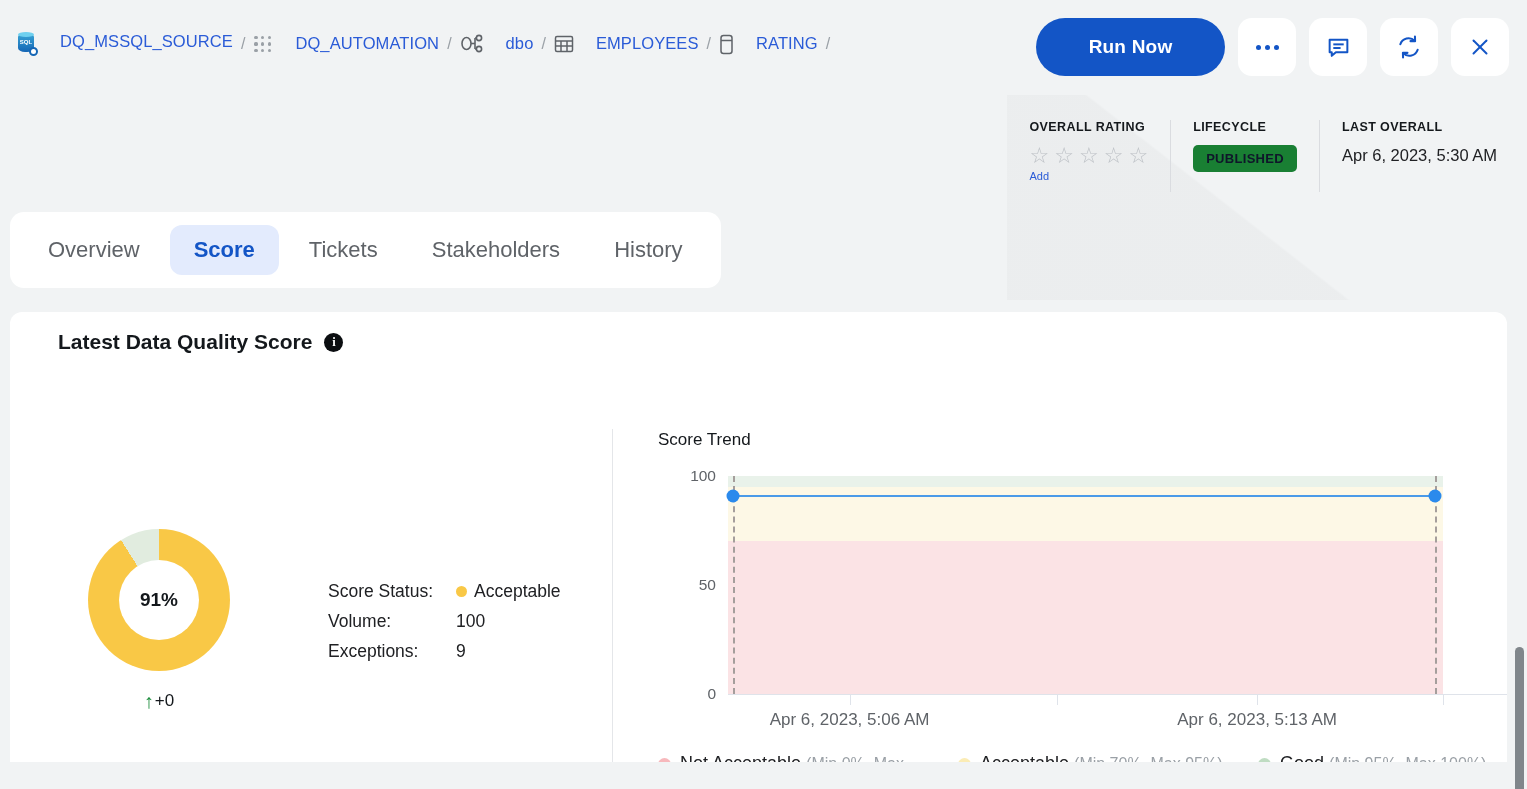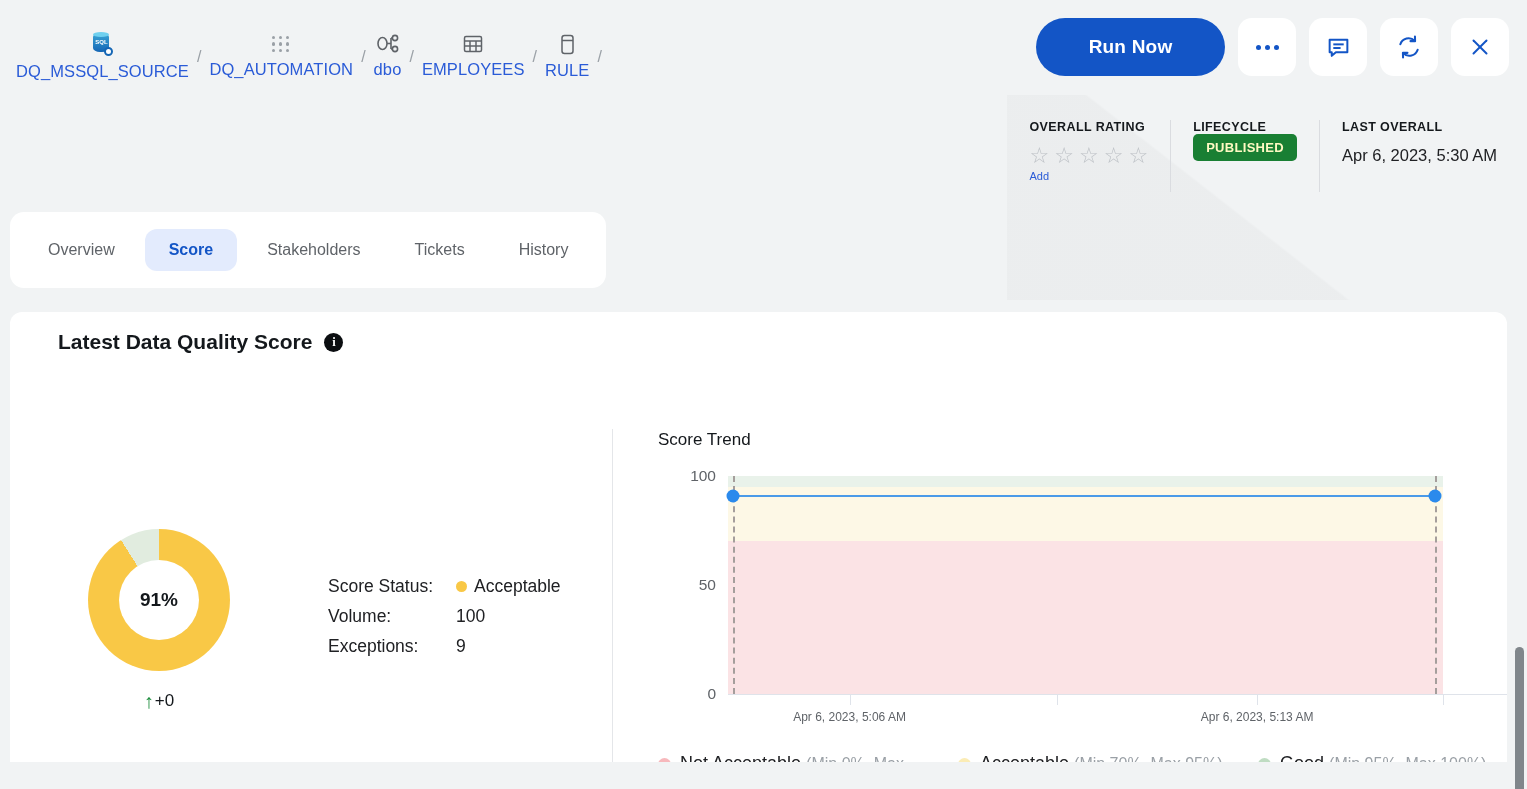--- a/index.html
+++ b/index.html
@@ -14,21 +14,21 @@
   
   .topbar {
     position: absolute; top: 0; left: 0; width: 1527px; height: 95px;
     background: #f1f3f4;
   }
   .breadcrumb {
     position: absolute; left: 16px; top: 32px;
     display: flex; align-items: center; gap: 7px;
     font-size: 16.5px; white-space: nowrap;
   }
-  .crumb { display: flex; align-items: center; gap: 6px; flex-direction: column; }
+  .crumb { display: flex; align-items: flex-start; gap: 22px; }
   .crumb-label { color: #2a5bd7; letter-spacing: .1px; }
   .crumb-sep { color: #9aa0a6; font-size: 16px; padding: 0 1px; }
   .ic { display: inline-flex; align-items: center; justify-content: center; }
 
   
   .icon-sql { width: 22px; height: 24px; position: relative; }
   .icon-sql .cyl {
     position: absolute; left: 2px; top: 1px; width: 16px; height: 19px;
     background: linear-gradient(180deg,#3aa6d6 0%, #1566b5 100%);
     border-radius: 7px / 4px;
@@ -80,33 +80,33 @@
 
   
   .meta { position: absolute; right: 8px; top: 120px; display: flex; align-items: flex-start; height: 76px; }
   .meta-col { padding: 0 22px; height: 72px; }
   .meta-col + .meta-col { border-left: 1px solid #dadce0; }
   .meta-label { font-size: 12.5px; font-weight: 700; color: #14181c; letter-spacing: .4px; }
   .stars { margin-top: 11px; display: flex; gap: 5px; }
   .star { font-size: 22px; color: #bdc1c6; line-height: 1; }
   .add-link { margin-top: 3px; font-size: 11px; color: #2a5bd7; cursor: pointer; }
   .badge-published {
-    margin-top: 0; display: inline-flex; align-items: center; justify-content: center;
-    background: #197f33; color: #fef9c3; font-size: 13px; font-weight: 700;
+    margin-top: 11px; display: inline-flex; align-items: center; justify-content: center;
+    background: #197f33; color: #0f172a; font-size: 13px; font-weight: 700;
     padding: 6px 13px; border-radius: 5px; letter-spacing: .3px;
   }
   .meta-value { margin-top: 12px; font-size: 16.5px; color: #202124; }
 
   
   .tabs {
     position: absolute; left: 10px; top: 212px; height: 76px; background: #fff;
     border-radius: 14px; display: flex; align-items: center; padding: 0 14px; gap: 6px;
   }
   .tab {
-    padding: 12px 24px; border-radius: 12px; font-size: 16px; color: #5f6368;
+    padding: 12px 24px; border-radius: 12px; font-size: 22px; color: #5f6368;
     cursor: pointer; font-weight: 400; white-space: nowrap;
   }
   .tab.active { background: #e3ebfd; color: #1355c6; font-weight: 700; }
 
   
   .card {
     position: absolute; left: 10px; top: 312px; width: 1497px; height: 450px;
     background: #fff; border-radius: 12px 12px 0 0; overflow: hidden;
   }
   .card-head { display: flex; align-items: center; gap: 12px; padding: 18px 0 0 48px; }
@@ -128,38 +128,38 @@
     width: 80px; height: 80px; background: #fff; border-radius: 50%;
     display: flex; align-items: center; justify-content: center;
   }
   .donut-pct { font-size: 19px; font-weight: 700; color: #14181c; }
   .trend { margin-top: 20px; display: flex; align-items: center; justify-content: center; gap: 1px; }
   .trend-arrow { color: #1e8e3e; font-size: 20px; font-weight: 700; line-height: 1; }
   .trend-val { font-size: 17px; color: #14181c; }
 
   
   .details { position: absolute; left: 318px; top: 222px; font-size: 17.5px; color: #202124; }
-  .detail-row { display: flex; align-items: flex-start; height: 30px; }
+  .detail-row { display: flex; align-items: center; height: 30px; }
   .detail-label { width: 128px; }
   .detail-value { display: flex; align-items: center; gap: 7px; }
   .dot-status { width: 11px; height: 11px; border-radius: 50%; background: #f9c846; display: inline-block; }
 
   
   .chart { position: absolute; left: 648px; top: 76px; }
   .chart-title { font-size: 17px; color: #14181c; }
   .plot { position: relative; margin-top: 26px; width: 785px; height: 218px; }
   .band { position: absolute; left: 70px; width: 715px; }
   .band-good { background: #e9f2ea; }
   .band-acc { background: #fdf8e6; }
   .band-bad { background: #fbe3e5; }
   .ytick { position: absolute; left: 0; width: 58px; text-align: right;
     font-size: 15.5px; color: #5f6368; transform: translateY(-50%); }
   .axis-x { position: absolute; left: 70px; top: 218px; width: 785px; height: 1px; background: #dfe3ea; }
   .tickmark { position: absolute; top: 219px; width: 1px; height: 10px; background: #dfe3ea; }
-  .xlabel { position: absolute; top: 234px; font-size: 12px; color: #5f6368;
+  .xlabel { position: absolute; top: 234px; font-size: 17px; color: #5f6368;
     transform: translateX(-50%); white-space: nowrap; }
   .trendline { position: absolute; height: 2.5px; background: #4a9ae8; }
   .pt { position: absolute; width: 13px; height: 13px; border-radius: 50%; background: #2b8aec;
     transform: translate(-50%,-50%); }
   .vdash { position: absolute; width: 0; border-left: 2px dashed #a59e9c; }
 
   
   .legend { position: absolute; left: 648px; top: 398px; display: flex; align-items: flex-start; gap: 0; }
   .legend-item { display: flex; align-items: flex-start; gap: 9px; width: 300px; }
   .legend-dot { width: 13px; height: 13px; border-radius: 50%; margin-top: 6px; flex: 0 0 13px; }
@@ -242,21 +242,21 @@
       </span>
       <span class="crumb-sep">/</span>
 
       <span class="crumb">
         <span class="ic">
           <svg class="icon-column" viewBox="0 0 15 21" fill="none" stroke="#5f6368" stroke-width="1.5">
             <rect x="2" y="1.5" width="11" height="18" rx="2.5"></rect>
             <line x1="2" y1="6.5" x2="13" y2="6.5"></line>
           </svg>
         </span>
-        <span class="crumb-label">RULE</span>
+        <span class="crumb-label">RATING</span>
       </span>
       <span class="crumb-sep">/</span>
     </div>
 
     <div class="actions">
       <button class="btn-run">Run Now</button>
 
       <button class="icon-btn">
         <span class="dots3">
             <i></i>
@@ -312,22 +312,22 @@
 
     <div class="meta-col">
       <div class="meta-label">LAST OVERALL</div>
       <div class="meta-value">Apr 6, 2023, 5:30 AM</div>
     </div>
   </div>
 
   <div class="tabs">
     <div class="tab">Overview</div>
     <div class="tab active">Score</div>
+    <div class="tab">Tickets</div>
     <div class="tab">Stakeholders</div>
-    <div class="tab">Tickets</div>
     <div class="tab">History</div>
   </div>
 
   <div class="card">
     <div class="card-head">
       <span class="card-title">Latest Data Quality Score</span>
       <span class="info-icon">i</span>
     </div>
 
     <div class="score-body">

